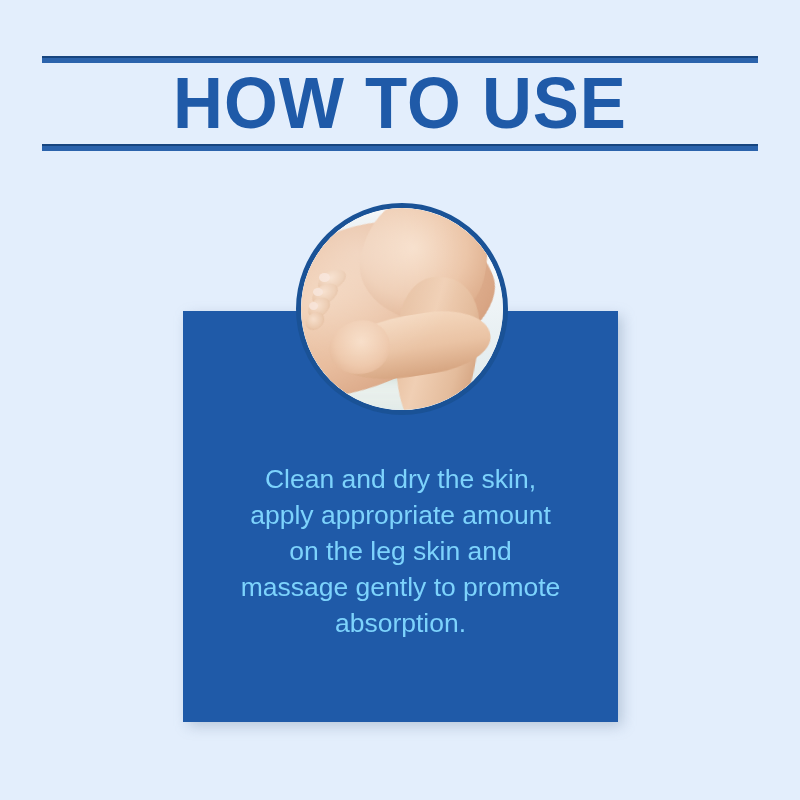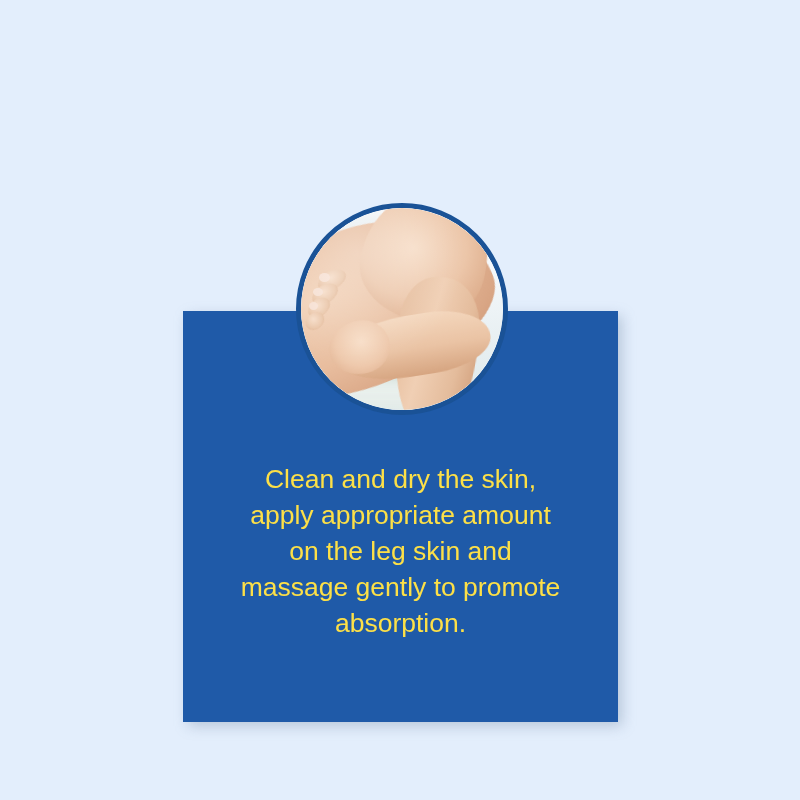--- a/index.html
+++ b/index.html
@@ -77,21 +77,21 @@
     background: #1f5aa8;
   }
   .panel-text {
     position: absolute;
     left: 0;
     top: 150px;
     width: 100%;
     padding: 0 28px;
     box-sizing: border-box;
     text-align: center;
-    color: #fde047;
+    color: #7dd3fc;
     font-family: "Liberation Sans", sans-serif;
     font-weight: 400;
     font-size: 26.5px;
     line-height: 36px;
     white-space: pre-line;
   }
 
   
   .photo-circle {
     position: absolute;
@@ -230,20 +230,25 @@
     inset: 0;
     background: radial-gradient(ellipse at 28% 22%, rgba(255,255,255,0.30) 0%, rgba(255,255,255,0) 52%);
     pointer-events: none;
   }
 </style>
 </head>
 <body>
 
 <div class="poster">
 
+  <div class="header-block">
+    <div class="rule rule-top"></div>
+    <div class="page-title">HOW TO USE</div>
+    <div class="rule rule-bottom"></div>
+  </div>
 
   <div class="panel-shadow"></div>
   <div class="panel">
     <div class="panel-text">Clean and dry the skin,
 apply appropriate amount
 on the leg skin and
 massage gently to promote
 absorption.</div>
   </div>
 

